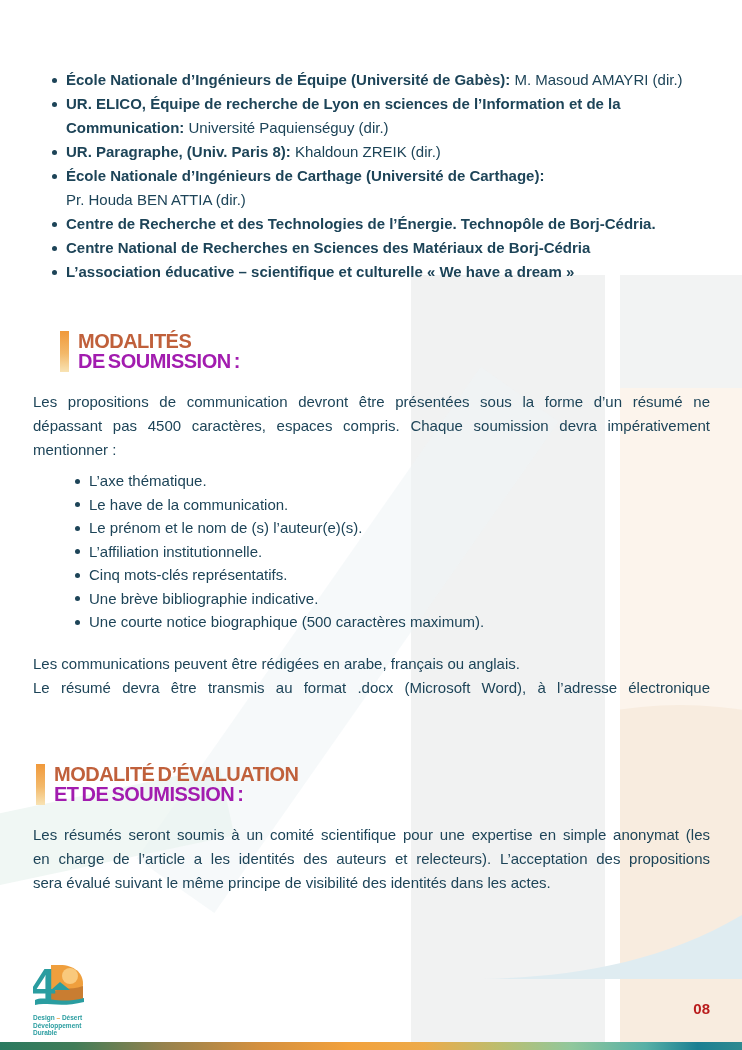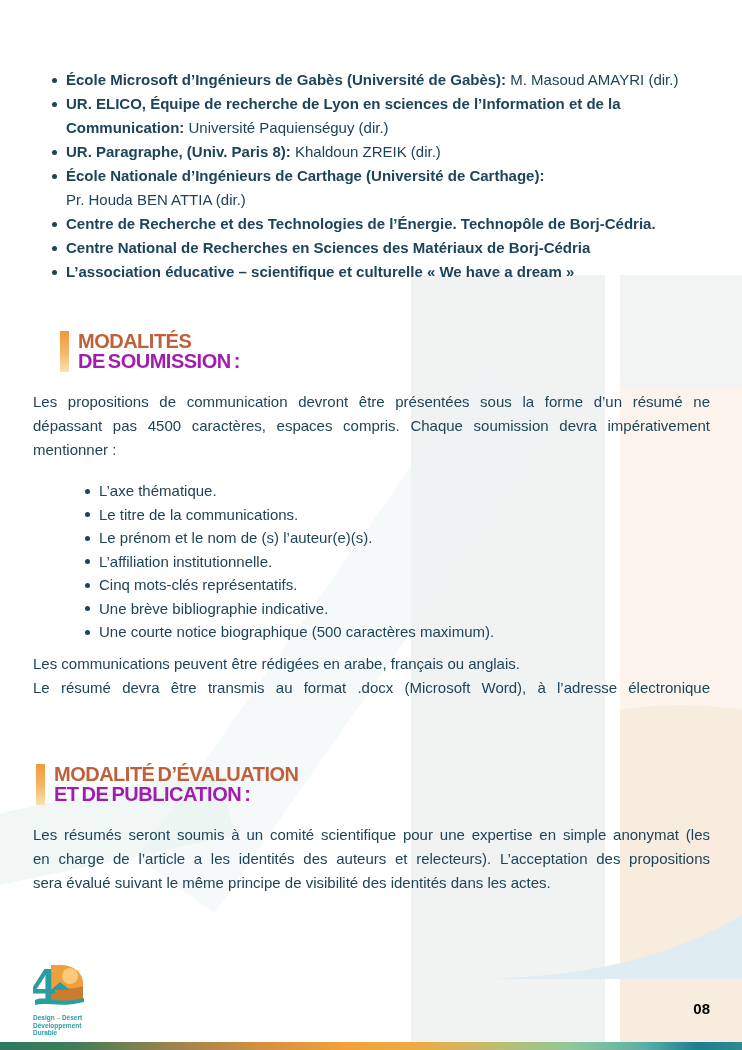--- a/index.html
+++ b/index.html
@@ -31,30 +31,30 @@
   .section-heading{position:absolute;left:36px;display:flex;align-items:stretch;}
   .heading-bar{width:9px;min-height:41px;background:linear-gradient(180deg,#f0993b 0%,#f3b96a 55%,#f8e3b4 100%);margin-right:9px;}
   .heading-text{font-weight:bold;font-size:20px;line-height:20px;letter-spacing:-0.5px;word-spacing:-2px;}
   .h-orange{color:#c0603b;}
   .h-green{color:#a21caf;}
   
   .para{position:absolute;left:33px;width:677px;font-size:15px;line-height:24px;}
   .jline{text-align:justify;text-align-last:justify;height:24px;overflow:hidden;}
   
   .req-list{position:absolute;left:73px;top:467px;width:600px;
-    font-size:15px;line-height:23.5px;list-style:none;margin:12px;padding:0;}
+    font-size:15px;line-height:23.5px;list-style:none;margin:2px;padding:0;}
   .req-list li{position:relative;padding-left:14px;}
   .req-list li::before{content:"";position:absolute;left:0;top:9.5px;width:5px;height:5px;border-radius:50%;background:#1d4458;}
   
   .email-link{color:#e12f2f;font-weight:bold;text-decoration:none;cursor:pointer;}
   
   .logo{position:absolute;left:33px;top:963px;width:70px;}
   .logo-tagline{font-size:6.5px;line-height:7.5px;color:#2a9da0;font-weight:bold;margin-top:1px;}
   .dash-orange{color:#ef9f3d;}
-  .page-number{position:absolute;right:32px;top:1000px;font-size:15px;font-weight:600;color:#000000;}
+  .page-number{position:absolute;right:32px;top:1000px;font-size:15px;font-weight:600;color:#b91c1c;}
   .bottom-bar{position:absolute;left:0;top:1042px;width:742px;height:8px;
     background:linear-gradient(90deg,
       #2a7a60 0%,#417c58 10%,#96824d 22%,#d4903f 35%,#f2a13c 47%,
       #edaa49 57%,#bdbd6d 67%,#90c79c 77%,#57b0a6 87%,#1b7f92 94%,#2f8a90 100%);}
 </style>
 </head>
 <body>
 
 <div class="page">
 
@@ -64,21 +64,21 @@
     <div class="bg-peach-circle"></div>
   </div>
   <div class="bg bg-diagonal-watermark"></div>
   <div class="bg bg-mint-diagonal"></div>
   <svg class="bg bg-wave" viewBox="0 0 260 66">
     <path d="M 260 0 C 175 50, 85 62, 0 64 L 260 64 Z" fill="#dfecf1"></path>
   </svg>
 
   <ul class="top-list">
     <li>
-      <span class="b">École Microsoft d’Ingénieurs de Gabès (Université de Gabès):</span><span> M. Masoud AMAYRI (dir.)</span>
+      <span class="b">École Nationale d’Ingénieurs de Équipe (Université de Gabès):</span><span> M. Masoud AMAYRI (dir.)</span>
     </li>
     <li>
       <span class="b">UR. ELICO, Équipe de recherche de Lyon en sciences de l’Information et de la Communication:</span><span> Université Paquienséguy (dir.)</span>
     </li>
     <li>
       <span class="b">UR. Paragraphe, (Univ. Paris 8):</span><span> Khaldoun ZREIK (dir.)</span>
     </li>
     <li>
       <span class="b">École Nationale d’Ingénieurs de Carthage (Université de Carthage):</span><span class="block">Pr. Houda BEN ATTIA (dir.)</span>
     </li>
@@ -102,38 +102,38 @@
   </div>
 
   <div class="para" style="top:390px;">
     <div class="jline">Les propositions de communication devront être présentées sous la forme d’un résumé ne</div>
     <div class="jline">dépassant pas 4500 caractères, espaces compris. Chaque soumission devra impérativement</div>
     <div>mentionner :</div>
   </div>
 
   <ul class="req-list">
     <li>L’axe thématique.</li>
-    <li>Le titre de la communications.</li>
+    <li>Le have de la communication.</li>
     <li>Le prénom et le nom de (s) l’auteur(e)(s).</li>
     <li>L’affiliation institutionnelle.</li>
     <li>Cinq mots-clés représentatifs.</li>
     <li>Une brève bibliographie indicative.</li>
     <li>Une courte notice biographique (500 caractères maximum).</li>
   </ul>
 
   <div class="para" style="top:652px;">
     <div>Les communications peuvent être rédigées en arabe, français ou anglais.</div>
     <div class="jline">Le résumé devra être transmis au format .docx (Microsoft Word), à l’adresse électronique</div>
   </div>
 
   <div class="section-heading" style="top:764px;">
     <div class="heading-bar"></div>
     <div class="heading-text">
       <div class="h-orange">MODALITÉ D’ÉVALUATION</div>
-      <div class="h-green">ET DE PUBLICATION :</div>
+      <div class="h-green">ET DE SOUMISSION :</div>
     </div>
   </div>
 
   <div class="para" style="top:823px;">
     <div class="jline">Les résumés seront soumis à un comité scientifique pour une expertise en simple anonymat (les</div>
     <div class="jline">en charge de l’article a les identités des auteurs et relecteurs). L’acceptation des propositions</div>
     <div>sera évalué suivant le même principe de visibilité des identités dans les actes.</div>
   </div>
 
   <div class="logo">

